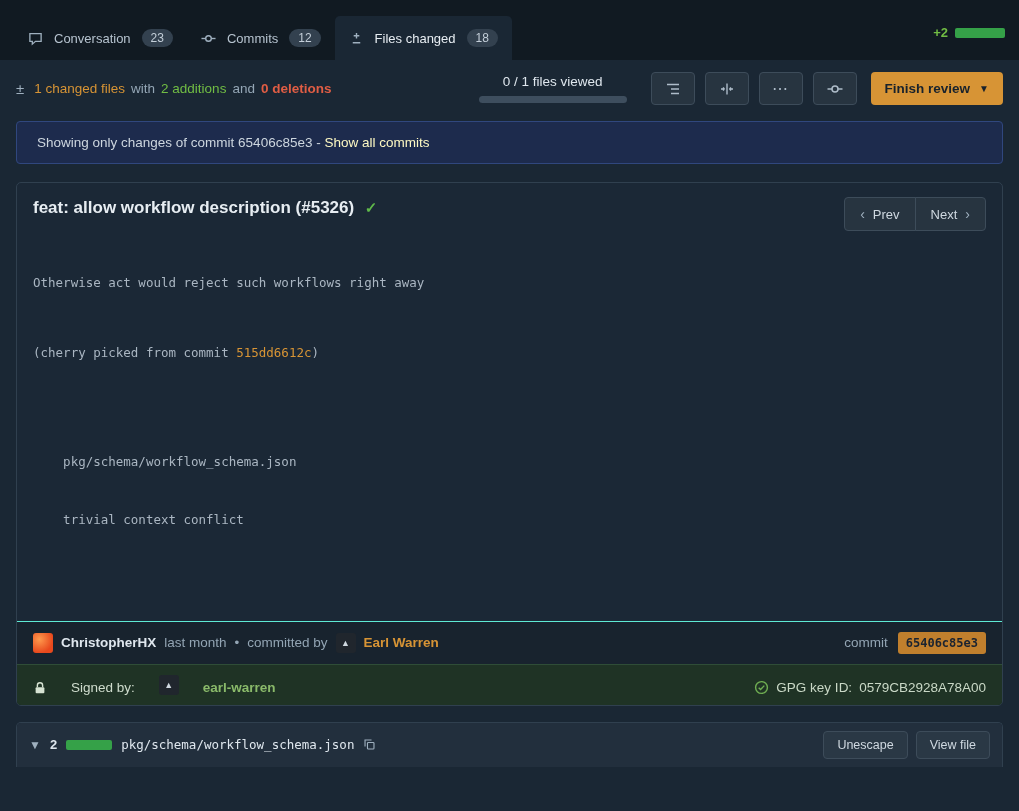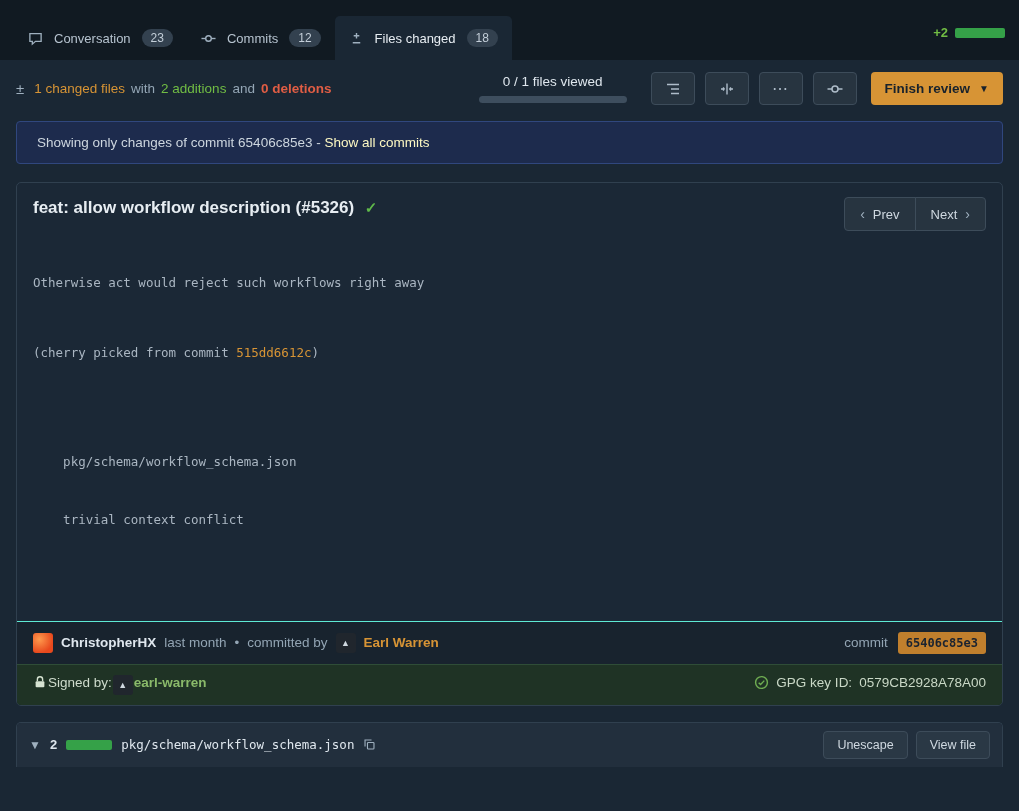--- a/index.html
+++ b/index.html
@@ -64,21 +64,21 @@
                 border-top:1px solid #5eead4; font-size:13.5px; color:#93a5b4; }
   .avatar { width:20px; height:20px; border-radius:3px; flex:0 0 auto; cursor:pointer; }
   .avatar.orange { background:radial-gradient(circle at 32% 32%, #ff9a4d, #e8491d 70%); }
   .avatar.dark { background:#20262d; display:flex; align-items:center; justify-content:center;
                  color:#cfd8e0; font-size:9px; }
   .author-name { color:#dfe7ee; font-weight:700; cursor:pointer; }
   .committer-name { color:#d79435; font-weight:700; cursor:pointer; }
   .commit-right { margin-left:auto; display:flex; align-items:center; gap:10px; }
   .sha-badge { font-family:"DejaVu Sans Mono", monospace; font-size:12px; background:#c07f2d; color:#1a2330;
                padding:4px 8px; border-radius:3px; font-weight:700; cursor:pointer; }
-  .signed-row { display:flex; align-items:flex-start; gap:1px; padding:10px 16px; background:#1f3325;
+  .signed-row { display:flex; align-items:flex-end; gap:24px; padding:10px 16px; background:#1f3325;
                 border-top:1px solid #2f4d37; font-size:13.5px; color:#cfdccd; }
   .signer { color:#8aba6a; font-weight:700; cursor:pointer; }
   .signed-right { margin-left:auto; display:flex; align-items:center; gap:7px; color:#c9d8c6; }
   .gpg-check { color:#6fae52; }
 
   
   .diff-box { margin:16px 16px 0; border:1px solid #30404f; border-bottom:none; border-radius:5px 5px 0 0; overflow:hidden; }
   .diff-head { display:flex; align-items:center; gap:9px; padding:8px 12px; background:#222f3d; font-size:13px; }
   .chev-down { color:#9fb0bf; font-size:12px; cursor:pointer; }
   .line-count { color:#dfe7ee; font-weight:700; }

